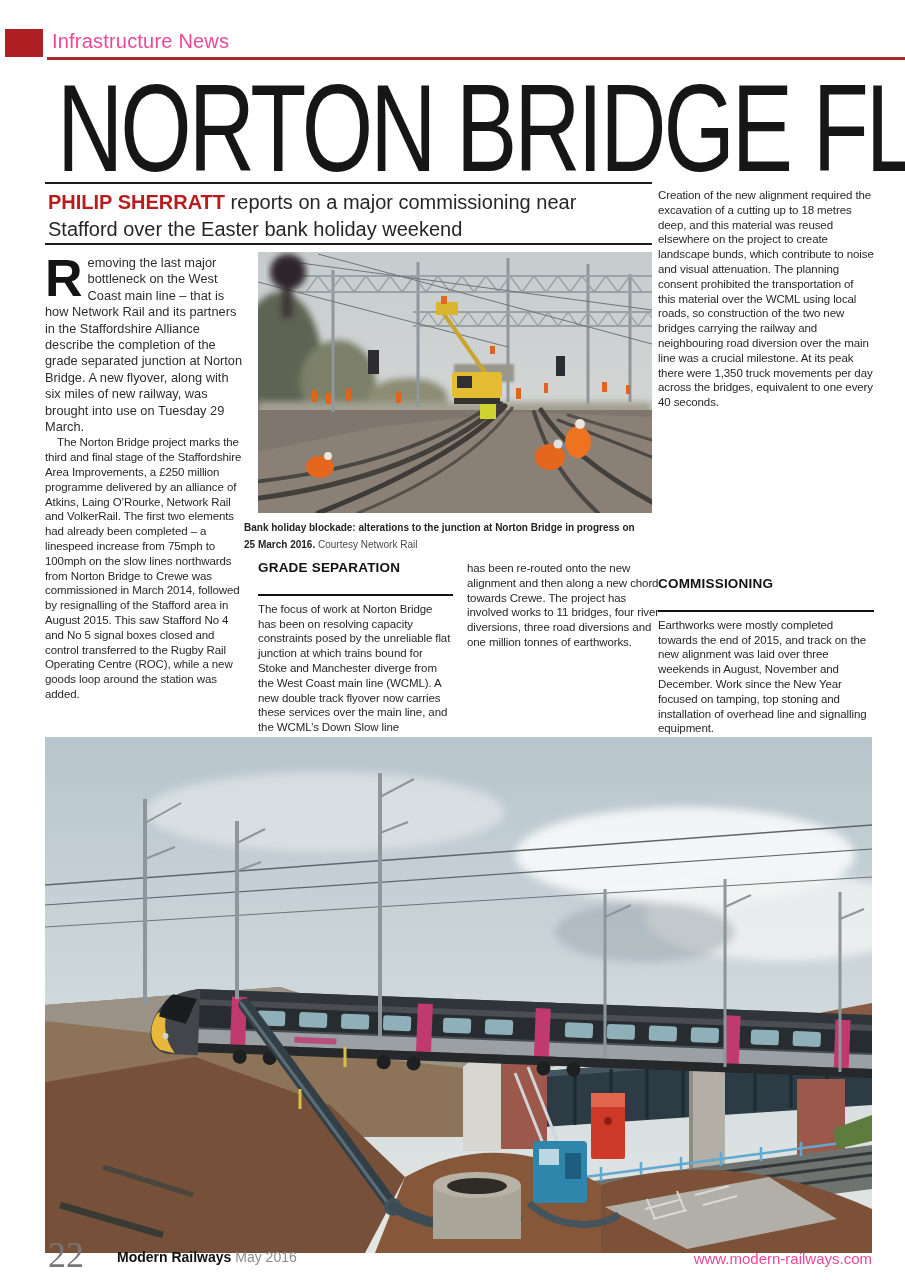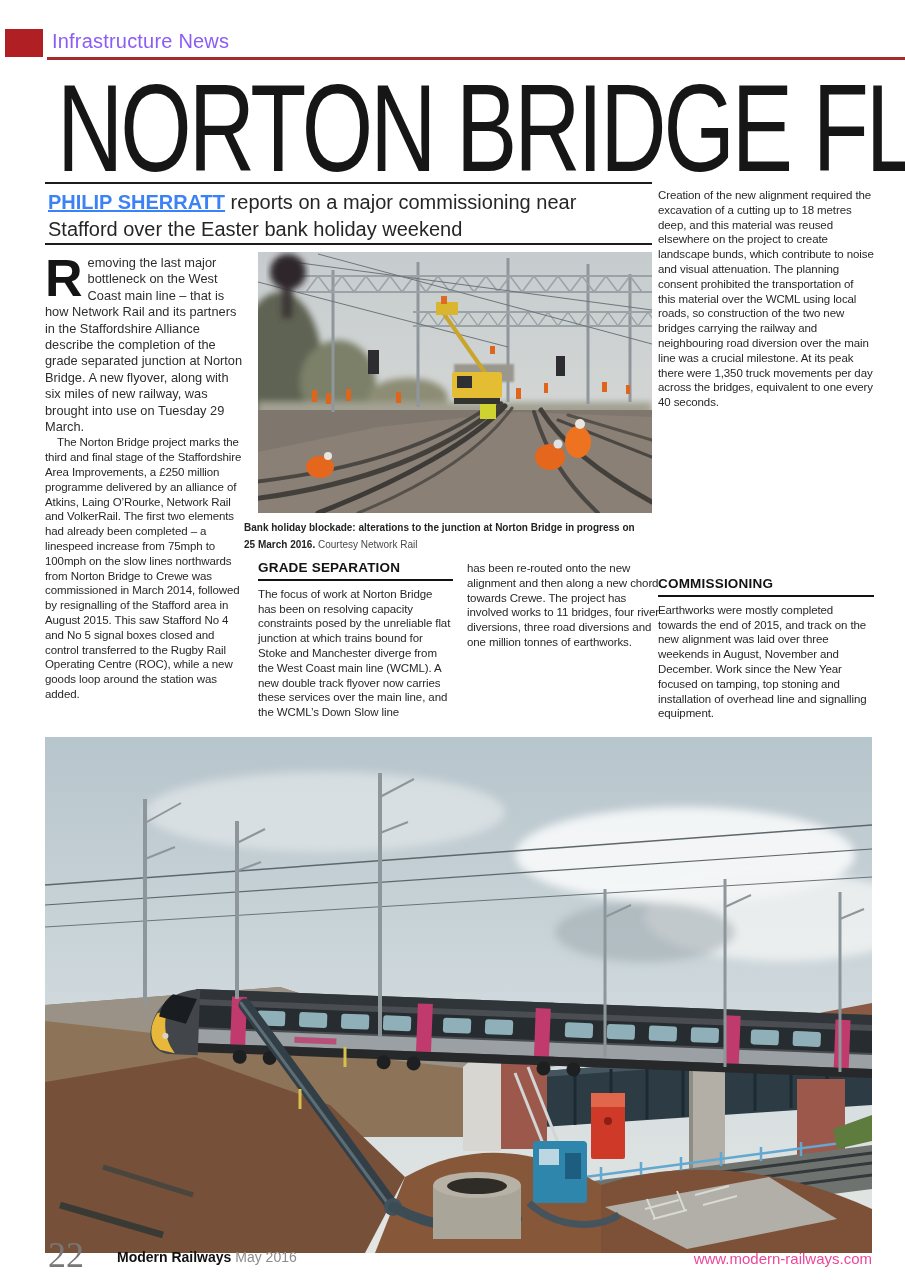--- a/index.html
+++ b/index.html
@@ -1,50 +1,50 @@
 <!DOCTYPE html>
 <html><head>
 <meta charset="utf-8">
 <style>
   html,body{margin:0;padding:0;background:#ffffff;}
   .page{position:relative;width:905px;height:1280px;background:#fff;overflow:hidden;
         font-family:"Liberation Sans",sans-serif;color:#2a2627;}
 
   
   .red-block{position:absolute;left:5px;top:29px;width:38px;height:28px;background:#b01f24;}
-  .section-label{position:absolute;left:52px;top:30px;font-size:20px;color:#8b5cf6;letter-spacing:.2px;}
+  .section-label{position:absolute;left:52px;top:30px;font-size:20px;color:#ec4899;letter-spacing:.2px;}
   .section-rule{position:absolute;left:47px;top:57px;width:858px;height:3px;background:#a42a2e;}
 
   
   .headline-clip{position:absolute;left:57px;top:76px;width:848px;height:108px;overflow:hidden;white-space:nowrap;}
   .headline{display:inline-block;font-size:124px;line-height:104px;font-weight:400;color:#161616;
             letter-spacing:-4px;transform:scaleX(.74);transform-origin:0 0;}
 
   
   .rule{position:absolute;left:45px;width:607px;height:2px;background:#1c1c1c;}
   .rule-top{top:182px;}
   .rule-bottom{top:243px;}
   .standfirst{position:absolute;left:48px;top:189px;width:600px;font-size:20px;line-height:27px;color:#262626;}
-  .standfirst b{color:#3b82f6;text-decoration:underline;}
+  .standfirst b{color:#b91c1c;}
 
   
   .col{position:absolute;font-size:11.5px;line-height:14.8px;letter-spacing:-.1px;color:#28242
 
 5;}
   .col p{margin:0;}
   .col p + p{text-indent:12px;}
   .col1{left:45px;top:255px;width:202px;}
   .intro{font-size:12.8px;line-height:16.4px;letter-spacing:0;color:#2d2d2d;margin:0 0 4px 0;}
   .dropcap{float:left;font-size:52px;line-height:42px;font-weight:700;color:#141414;padding:2px 5px 0 0;}
   .col2{left:258px;top:561px;width:195px;}
   .col3{left:459px;top:561px;width:196px;margin-left:8px;}
   .col4{left:658px;top:188px;width:216px;}
   .col4b{left:658px;top:577px;width:216px;}
   .subhead{font-size:13.5px;font-weight:700;letter-spacing:.2px;color:#121212;
-           border-bottom:2px solid #121212;padding-bottom:3px;margin:0 0 6px 0;}
+           border-bottom:2px solid #121212;padding-bottom:18px;margin:0 0 6px 0;}
 
   
   .photo{position:absolute;overflow:hidden;background:#cfd3d5;}
   .photo svg{display:block;width:100%;height:100%;}
   .photo-top{left:258px;top:252px;width:394px;height:261px;}
   .photo-bottom{left:45px;top:737px;width:827px;height:516px;}
   .caption{position:absolute;left:244px;top:519px;width:392px;font-size:10px;line-height:17px;font-weight:700;color:#232323;}
   .caption .credit{font-weight:400;color:#4a4a4a;}
 
   

